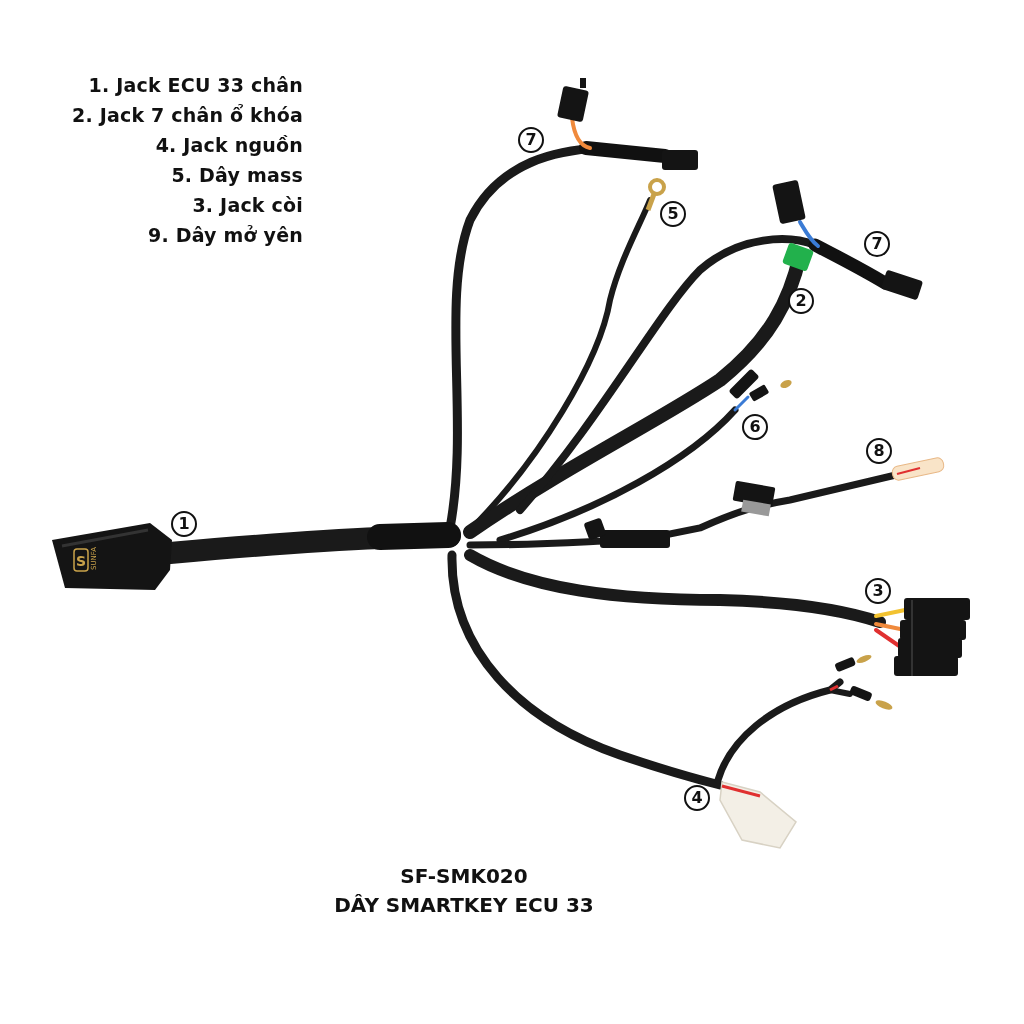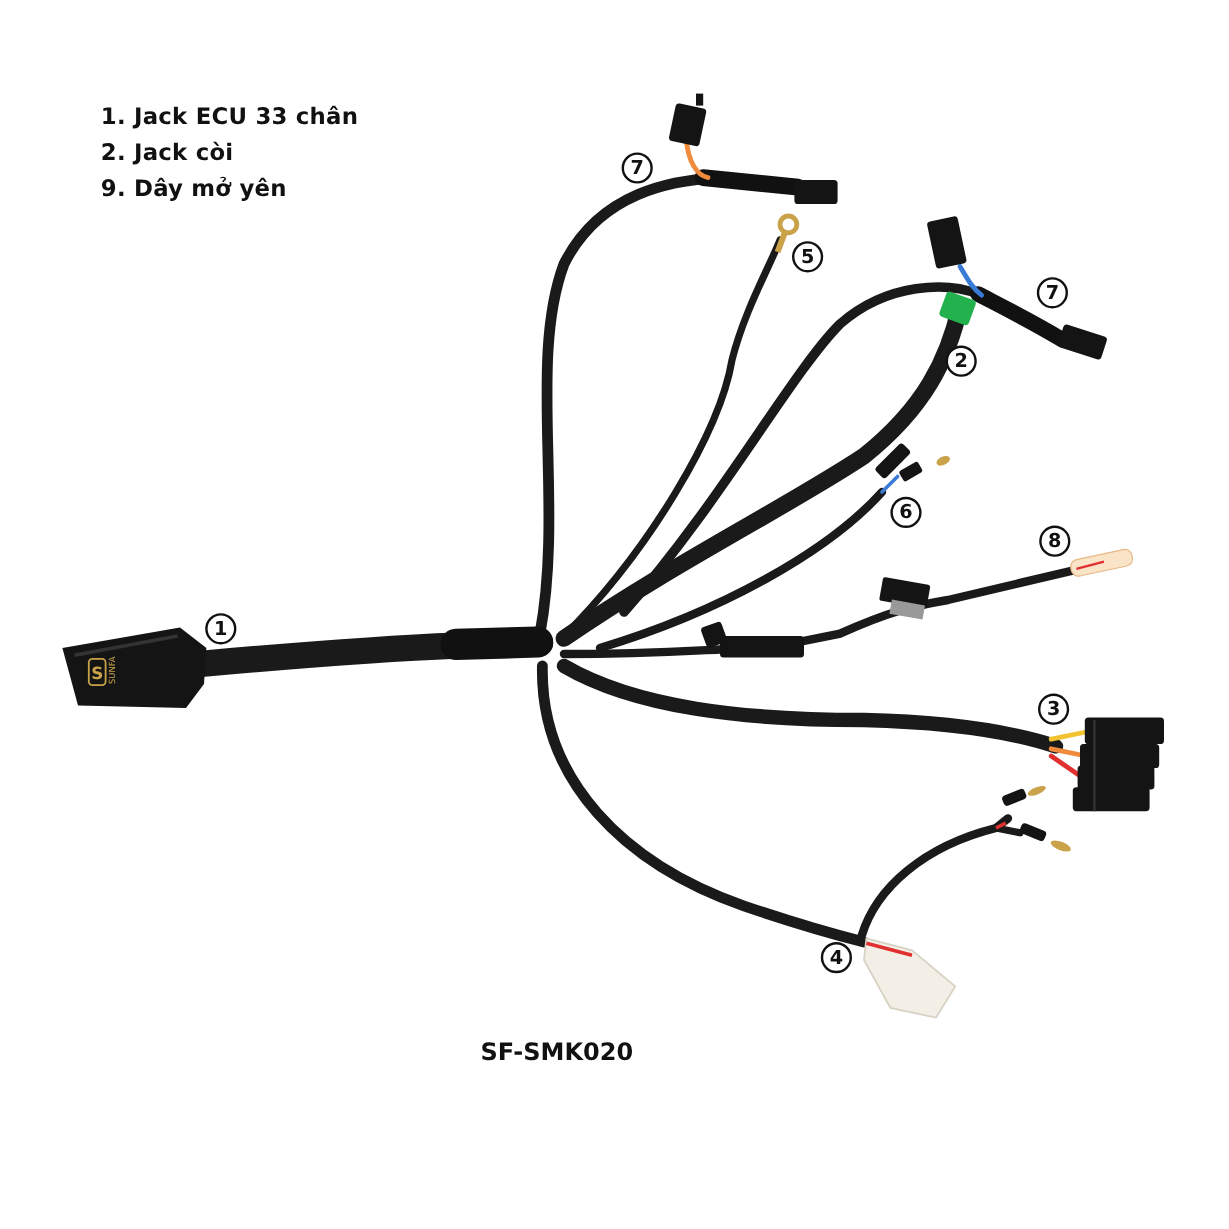--- a/index.html
+++ b/index.html
@@ -1,30 +1,33 @@
 <!DOCTYPE html>
 <html><head>
 <meta charset="utf-8">
 <style>
   html,body{margin:0;padding:0;background:#ffffff;}
   body{width:1024px;height:1024px;position:relative;overflow:hidden;font-family:"DejaVu Sans",sans-serif;}
-  #legend{position:absolute;left:72px;top:70px;margin:12px;padding:0;list-style:none;}
+  #legend{position:absolute;left:72px;top:70px;margin:0;padding:0;list-style:none;text-align:right;}
   #legend li{font-weight:bold;font-size:19px;line-height:30px;color:#111;letter-spacing:0.2px;}
   #caption{position:absolute;left:0;top:862px;width:928px;text-align:center;}
   #caption div{font-weight:bold;font-size:20px;line-height:29px;color:#111;}
   #harness{position:absolute;left:0;top:0;width:1024px;height:1024px;}
   .marker{position:absolute;width:22px;height:22px;border:2.5px solid #111;border-radius:50%;
           font-weight:bold;font-size:16px;line-height:22px;text-align:center;color:#111;background:#fff;}
 </style>
 </head>
 <body>
 
 <ol id="legend">
   <li>1. Jack ECU 33 chân</li>
-  <li>2. Jack còi</li>
+  <li>2. Jack 7 chân ổ khóa</li>
+  <li>4. Jack nguồn</li>
+  <li>5. Dây mass</li>
+  <li>3. Jack còi</li>
   <li>9. Dây mở yên</li>
 </ol>
 
 <svg id="harness" viewBox="0 0 1024 1024">
   <g fill="none" stroke-linecap="round">
 
     <path d="M450 528 C470 420,440 300,470 220 C500 160,560 150,600 148" stroke="#1a1a1a" stroke-width="9"></path>
     <path d="M586 148 L665 156" stroke="#111" stroke-width="14"></path>
     <path d="M572 118 C574 134,580 146,590 148" stroke="#f08a3c" stroke-width="4"></path>
 
@@ -122,13 +125,14 @@
 <div class="marker" style="left:865px;top:578px;">3</div>
 <div class="marker" style="left:684px;top:785px;">4</div>
 <div class="marker" style="left:660px;top:201px;">5</div>
 <div class="marker" style="left:742px;top:414px;">6</div>
 <div class="marker" style="left:518px;top:127px;">7</div>
 <div class="marker" style="left:864px;top:231px;">7</div>
 <div class="marker" style="left:866px;top:438px;">8</div>
 
 <div id="caption">
   <div>SF-SMK020</div>
+  <div>DÂY SMARTKEY ECU 33</div>
 </div>
 
 </body></html>

